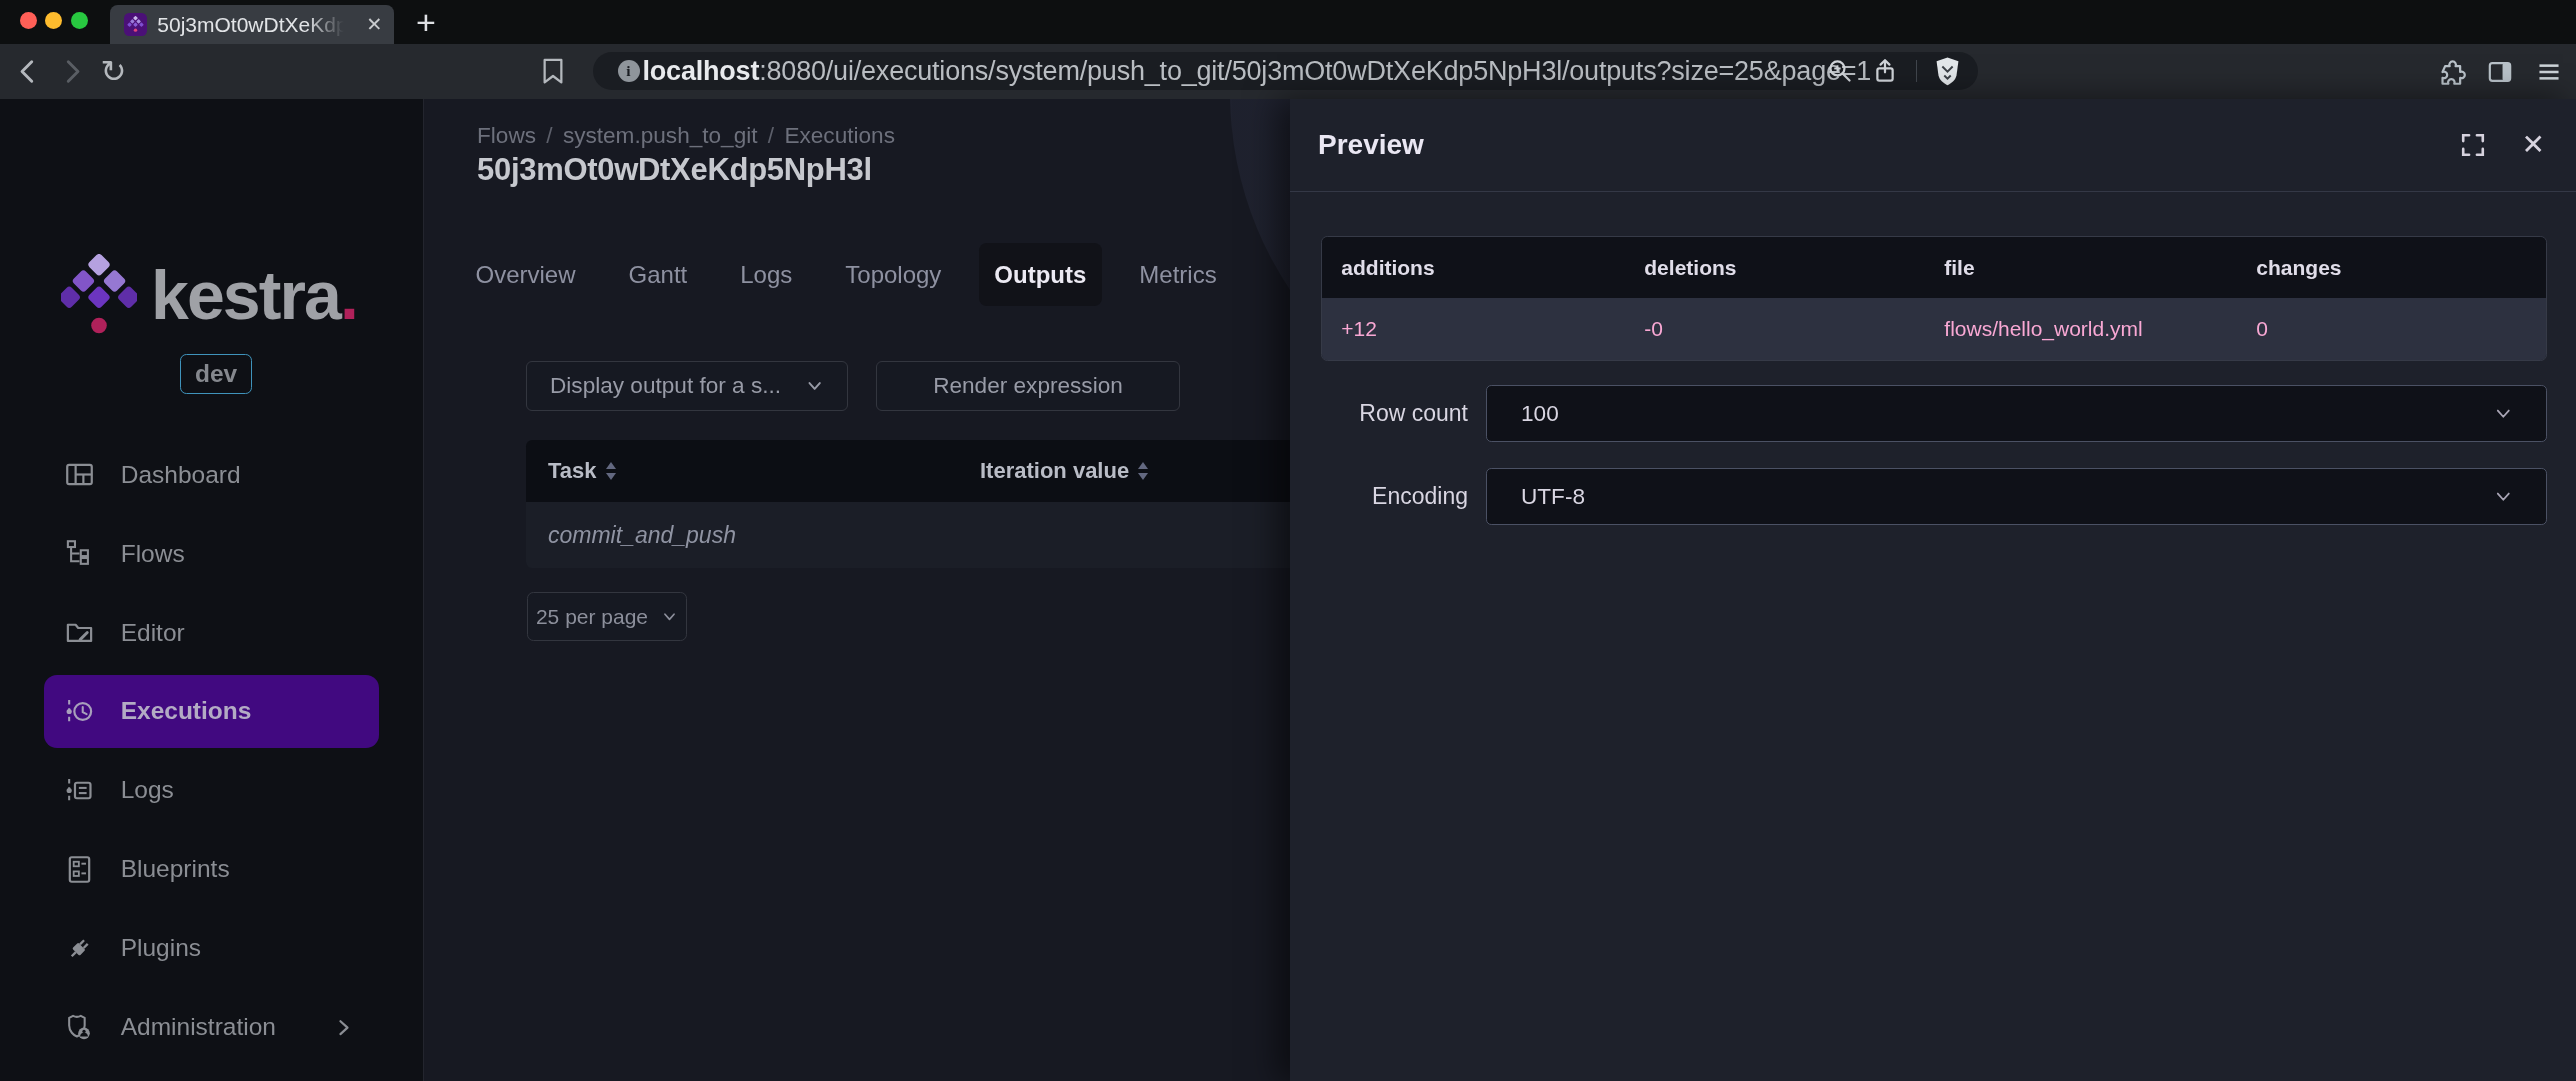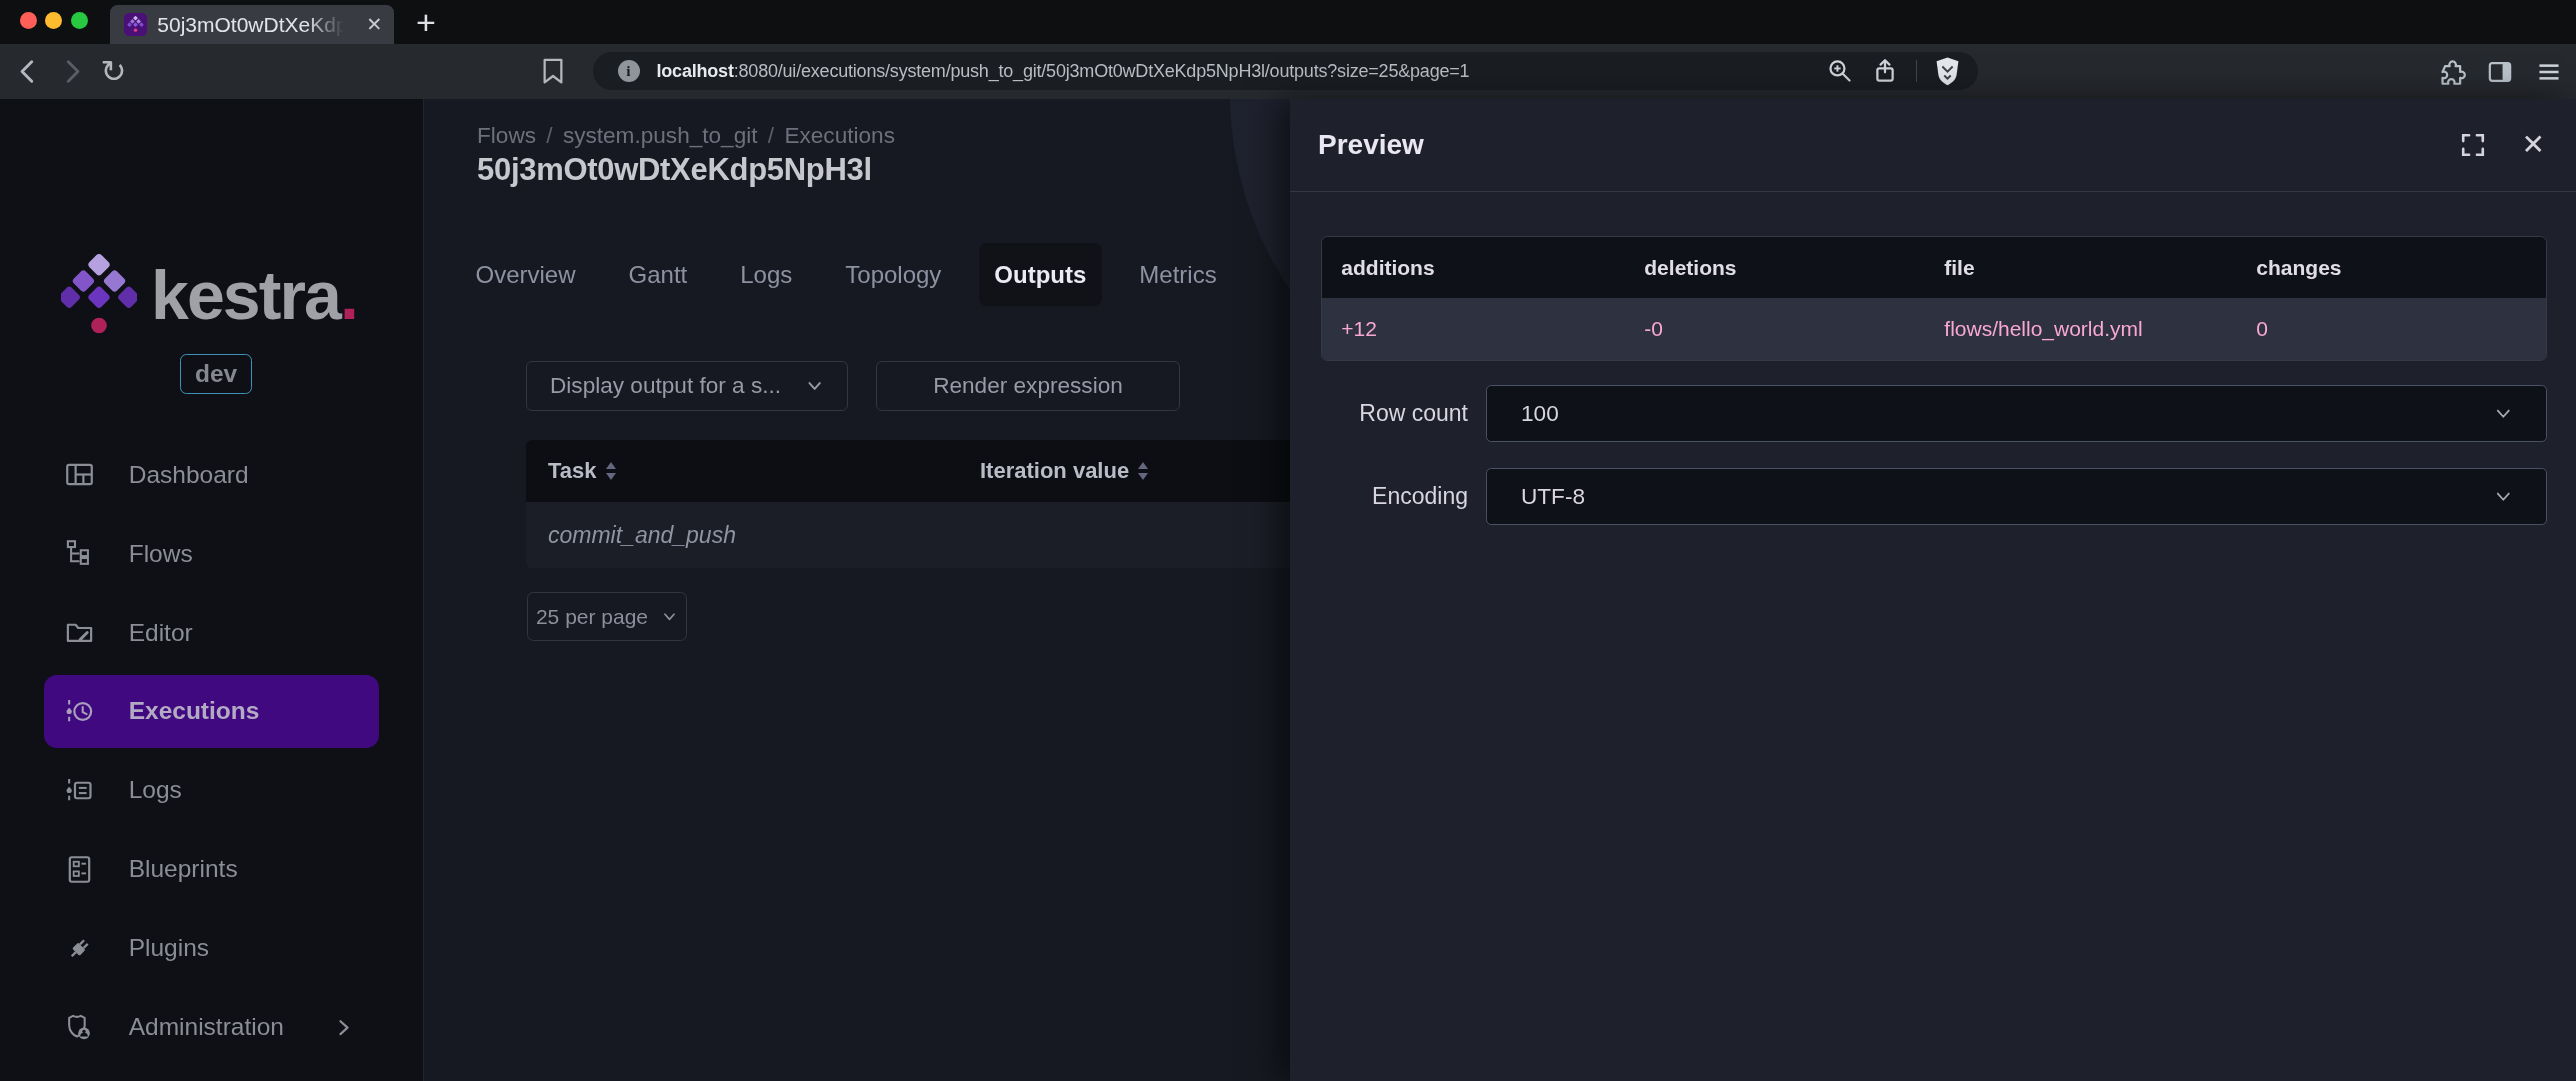--- a/index.html
+++ b/index.html
@@ -21,40 +21,40 @@
   .newtab { position:absolute; left:416px; top:0; height:44px; display:flex; align-items:center;
     font-size:34px; font-weight:200; color:#dfe1e5; }
 
   .toolbar { position:absolute; left:0; top:44px; width:2576px; height:55px; background:#26292e; }
   .nav-ic { position:absolute; top:0; height:55px; display:flex; align-items:center; justify-content:center; width:39px; }
   .urlpill { position:absolute; left:593px; top:8.4px; width:1385px; height:38px; border-radius:19.3px;
     background:#1a1d22; display:flex; align-items:center; }
   .info-dot { width:22px; height:22px; border-radius:50%; background:#8f959b; color:#1a1d22;
     font-size:15.5px; font-weight:700; display:flex; align-items:center; justify-content:center;
     margin-left:24.5px; flex:none; font-family:"Liberation Serif","DejaVu Serif",serif; }
-  .urltext { margin-left:17px; font-size:18px; color:#b9bdc2; white-space:nowrap; letter-spacing:-0.2px; }
+  .urltext { margin-left:3px; font-size:27px; color:#b9bdc2; white-space:nowrap; letter-spacing:-0.2px; }
   .urltext b { color:#e8eaed; font-weight:700; }
   .pill-right { position:absolute; right:17px; top:0; height:38px; display:flex; align-items:center; gap:17px; }
   .pill-sep { width:1.3px; height:22px; background:#41464d; }
   .chrome-right { position:absolute; right:13px; top:0; height:55px; display:flex; align-items:center; gap:20.6px; }
 
   
   .app { position:absolute; left:0; top:99px; width:2576px; height:983px; background:#171922; }
   .sidebar { position:absolute; left:0; top:0; width:424px; height:983px; background:#0e1015;
     border-right:0.6px solid #23252e; }
   .logo-row { position:absolute; left:61px; top:155px; display:flex; align-items:flex-start; }
   .logo-text { font-size:68px; font-weight:800; color:#9fa1a6; letter-spacing:-1.9px; line-height:64px; margin-left:14px; margin-top:9px; }
   .logo-dot { color:#b0215a; }
   .env-badge { position:absolute; left:180px; top:255px; border:1.3px solid #3f93bb; border-radius:6.4px;
     padding:5.2px 14px; font-size:24.5px; font-weight:700; color:#85888e; }
   .nav { position:absolute; left:44px; top:336px; width:335px; }
   .nav-item { position:relative; height:79px; display:flex; align-items:center; padding-left:18.7px;
     color:#8b8e94; font-size:24.5px; }
   .nav-item .nicon { width:34px; height:34px; flex:none; display:flex; align-items:center; justify-content:center; }
-  .nav-item .nlabel { margin-left:32px; white-space:nowrap;text-align:center; }
+  .nav-item .nlabel { margin-left:24px; white-space:nowrap;text-align:center; }
   .nav-item.active { background:#410980; border-radius:13px; color:#b3abc4; font-weight:700; height:73px; margin:2.6px 0 3.2px; }
   .nav-chevron { position:absolute; left:290px; top:0; height:100%; display:flex; align-items:center; }
 
   
   .main { position:absolute; left:425px; top:0; width:2151px; height:983px; background:#171922; overflow:hidden; }
   .main::before { content:''; position:absolute; left:805px; top:-361px; width:709px; height:709px;
     border-radius:50%; background:radial-gradient(circle, rgba(72,78,110,0.16) 0 98%, transparent 99%); }
   .breadcrumb { position:absolute; left:52px; top:24px; font-size:22.6px; color:#6d707c; }
   .breadcrumb .sep { margin:0 10.3px; color:#5c5f6a; }
   .page-title { position:absolute; left:52px; top:53px; font-size:31px; font-weight:700; color:#c6c8ce; letter-spacing:-0.3px; }

